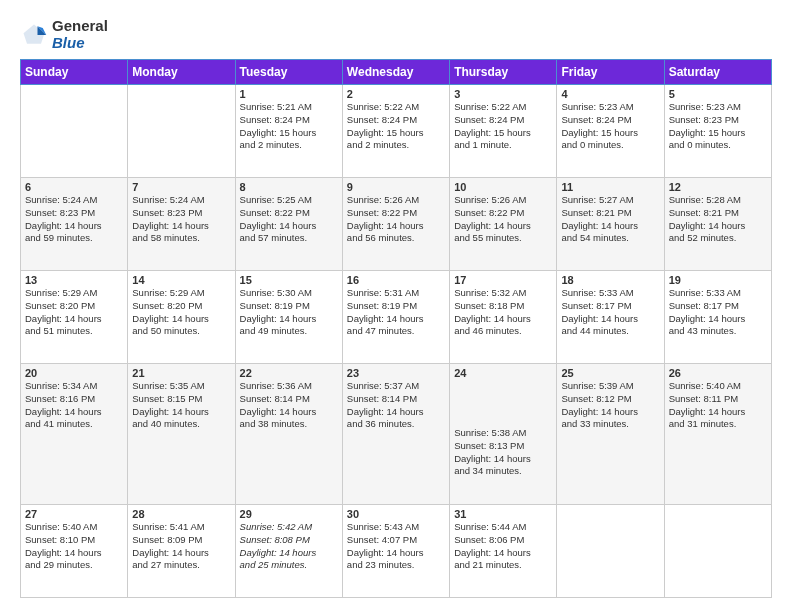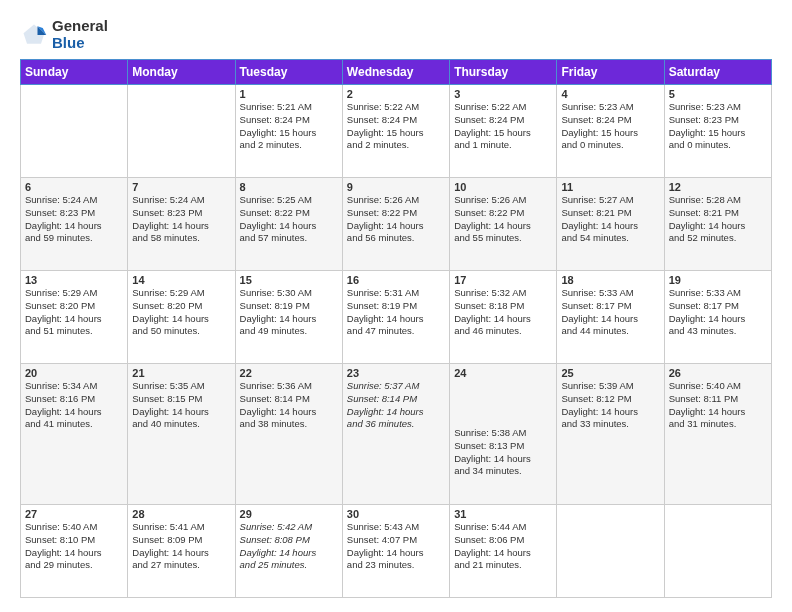--- a/index.html
+++ b/index.html
@@ -35,20 +35,21 @@
     }
     .logo-general {
       font-size: 15px;
       font-weight: bold;
       color: #333;
     }
     .logo-blue {
       font-size: 15px;
       font-weight: bold;
       color: #1a5fa8;
+      font-style: italic;
     }
     .logo-icon {
       width: 28px;
       height: 28px;
     }
     .title-block {
       text-align: right;
     }
     .main-title {
       font-size: 38px;
@@ -301,21 +302,21 @@
           </td>
           <td>
             <span class="day-num">22</span>
             <div class="day-info" style="white-space: pre-line;">Sunrise: 5:36 AM
 Sunset: 8:14 PM
 Daylight: 14 hours
 and 38 minutes.</div>
           </td>
           <td>
             <span class="day-num">23</span>
-            <div class="day-info" style="white-space: pre-line; font-style: italic;">Sunrise: 5:37 AM
+            <div class="day-info" style="white-space: pre-line;">Sunrise: 5:37 AM
 Sunset: 8:14 PM
 Daylight: 14 hours
 and 36 minutes.</div>
           </td>
           <td>
             <span class="day-num">24</span>
             <div class="day-info" style="white-space: pre-line; margin-top: 48px;">Sunrise: 5:38 AM
 Sunset: 8:13 PM
 Daylight: 14 hours
 and 34 minutes.</div>

